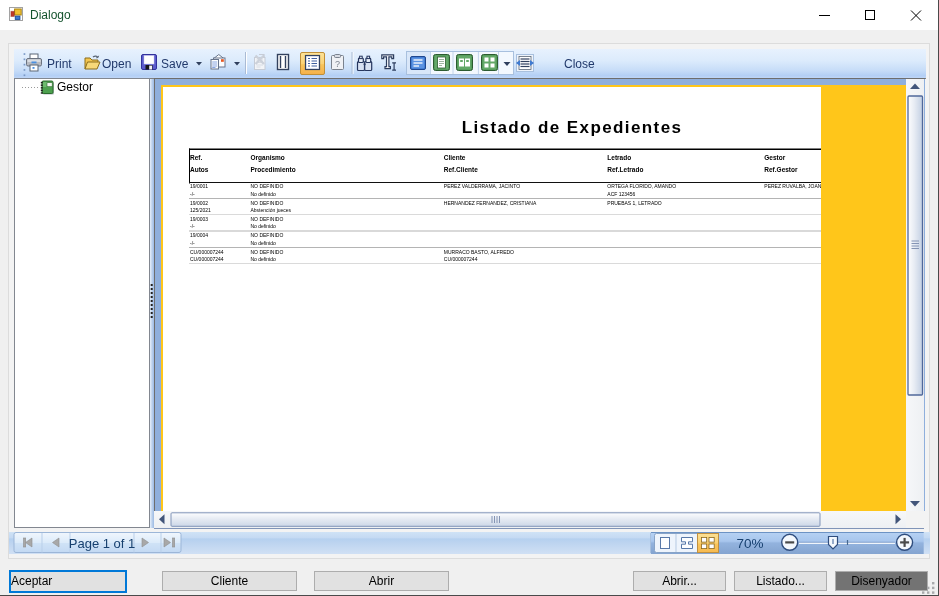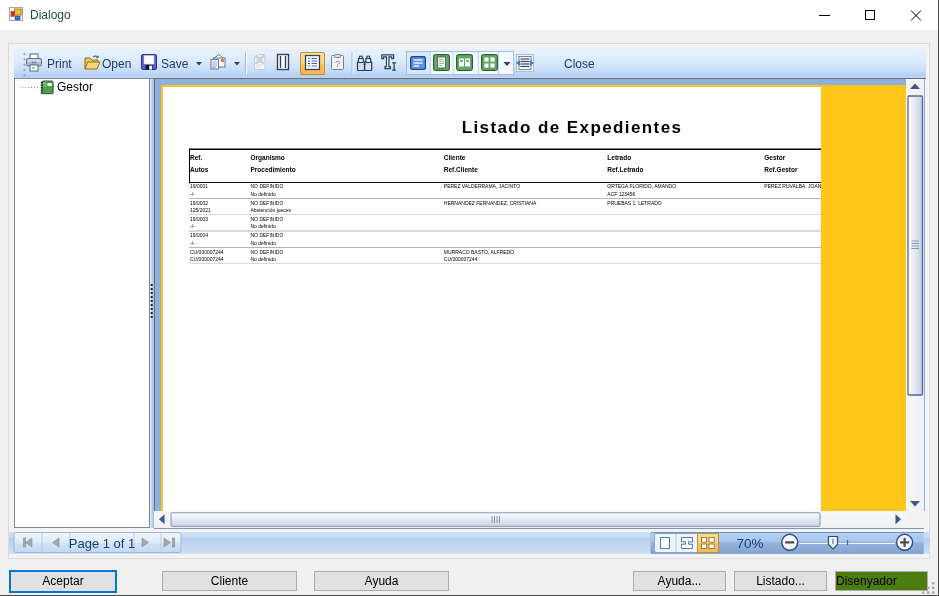--- a/index.html
+++ b/index.html
@@ -414,26 +414,26 @@
  <line x1="790" y1="10.3" x2="886" y2="10.3" stroke="#7e9cc8" stroke-width="1"></line>
  <line x1="790" y1="11.3" x2="886" y2="11.3" stroke="#f0f5fb" stroke-width="1.2"></line>
  <path d="M819.5 4.5 h9 v8 l-4.5 4.5 l-4.5 -4.5 z" fill="#f4f8fd" stroke="#2f4d7e" stroke-width="1.2"></path>
  <line x1="824" y1="7" x2="824" y2="12" stroke="#5878a8" stroke-width="1.2"></line>
  <line x1="838.5" y1="8" x2="838.5" y2="13" stroke="#46688f" stroke-width="1.2"></line>
  <circle cx="895.6" cy="10.3" r="8" fill="#f4f8fd" stroke="#2f4d7e" stroke-width="1.4"></circle>
  <rect x="891.1" y="9.3" width="9" height="2.2" fill="#4a4a4a"></rect>
  <rect x="894.5" y="5.9" width="2.2" height="9" fill="#4a4a4a"></rect>
 </svg>
 
-<div class="a" style="left:9px;top:569.5px;width:108px;height:23px;border:2px solid #0078d7;background:#e1e1e1;text-align:center;font-size:12px;line-height:19px;color:#000">Aceptar</div>
+<div class="a" style="left:9px;top:569.5px;width:118px;height:23px;border:2px solid #0078d7;background:#e1e1e1;text-align:left;font-size:12px;line-height:19px;color:#000">Aceptar</div>
 <div class="a" style="left:162px;top:571px;width:135px;height:20px;border:1px solid #adadad;background:#e1e1e1;text-align:center;font-size:12px;line-height:18px;color:#000">Cliente</div>
-<div class="a" style="left:314px;top:571px;width:135px;height:20px;border:1px solid #adadad;background:#e1e1e1;text-align:center;font-size:12px;line-height:18px;color:#000">Ayuda</div>
-<div class="a" style="left:633px;top:571px;width:93px;height:20px;border:1px solid #adadad;background:#e1e1e1;text-align:center;font-size:12px;line-height:18px;color:#000">Ayuda...</div>
+<div class="a" style="left:314px;top:571px;width:135px;height:20px;border:1px solid #adadad;background:#e1e1e1;text-align:center;font-size:12px;line-height:18px;color:#000">Abrir</div>
+<div class="a" style="left:633px;top:571px;width:93px;height:20px;border:1px solid #adadad;background:#e1e1e1;text-align:center;font-size:12px;line-height:18px;color:#000">Abrir...</div>
 <div class="a" style="left:734px;top:571px;width:93px;height:20px;border:1px solid #adadad;background:#e1e1e1;text-align:center;font-size:12px;line-height:18px;color:#000">Listado...</div>
-<div class="a" style="left:835px;top:571px;width:93px;height:20px;border:1px solid #adadad;background:#4d7c0f;font-size:12px;line-height:18px;color:#000">Disenyador</div>
+<div class="a" style="left:835px;top:571px;width:93px;height:20px;border:1px solid #adadad;background:#737373;text-align:center;font-size:12px;line-height:18px;color:#000">Disenyador</div>
 
 <svg class="a" style="left:922px;top:582px" width="14" height="12" viewBox="0 0 14 12">
  <g fill="#a8a9ab">
   <rect x="10" y="0" width="2.4" height="2.4"></rect>
   <rect x="5" y="4.7" width="2.4" height="2.4"></rect>
       <rect x="10" y="4.7" width="2.4" height="2.4"></rect>
   <rect x="0" y="9.4" width="2.4" height="2.4"></rect>
       <rect x="5" y="9.4" width="2.4" height="2.4"></rect>
       <rect x="10" y="9.4" width="2.4" height="2.4"></rect>
  </g>

